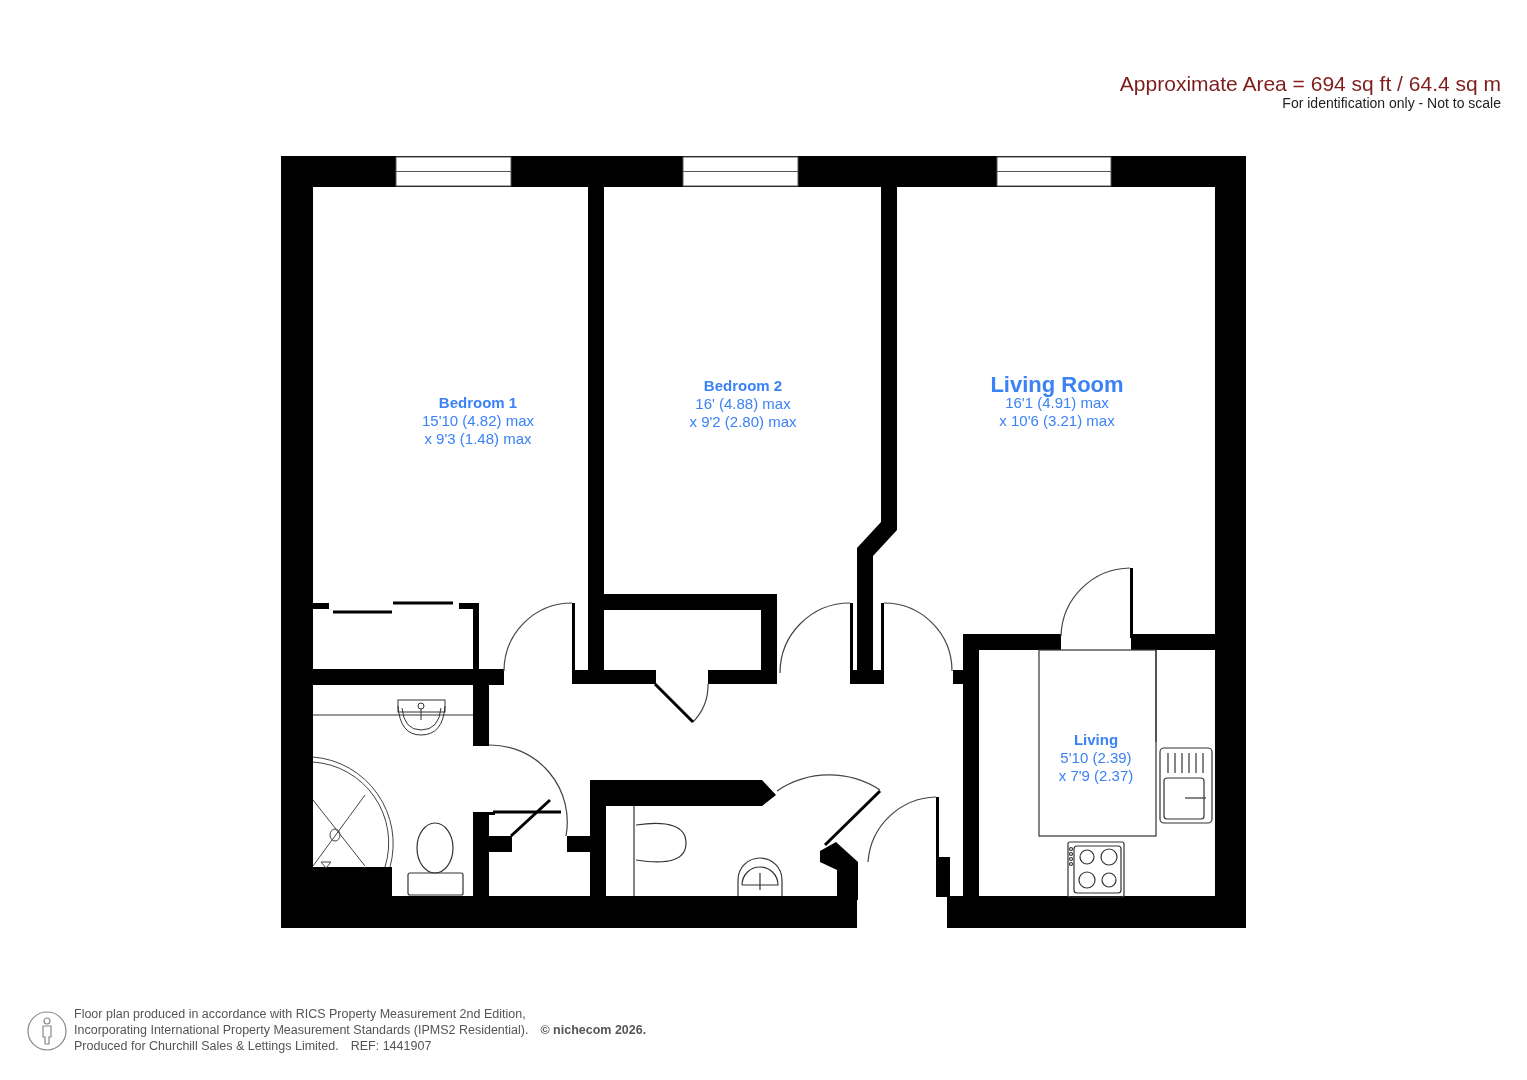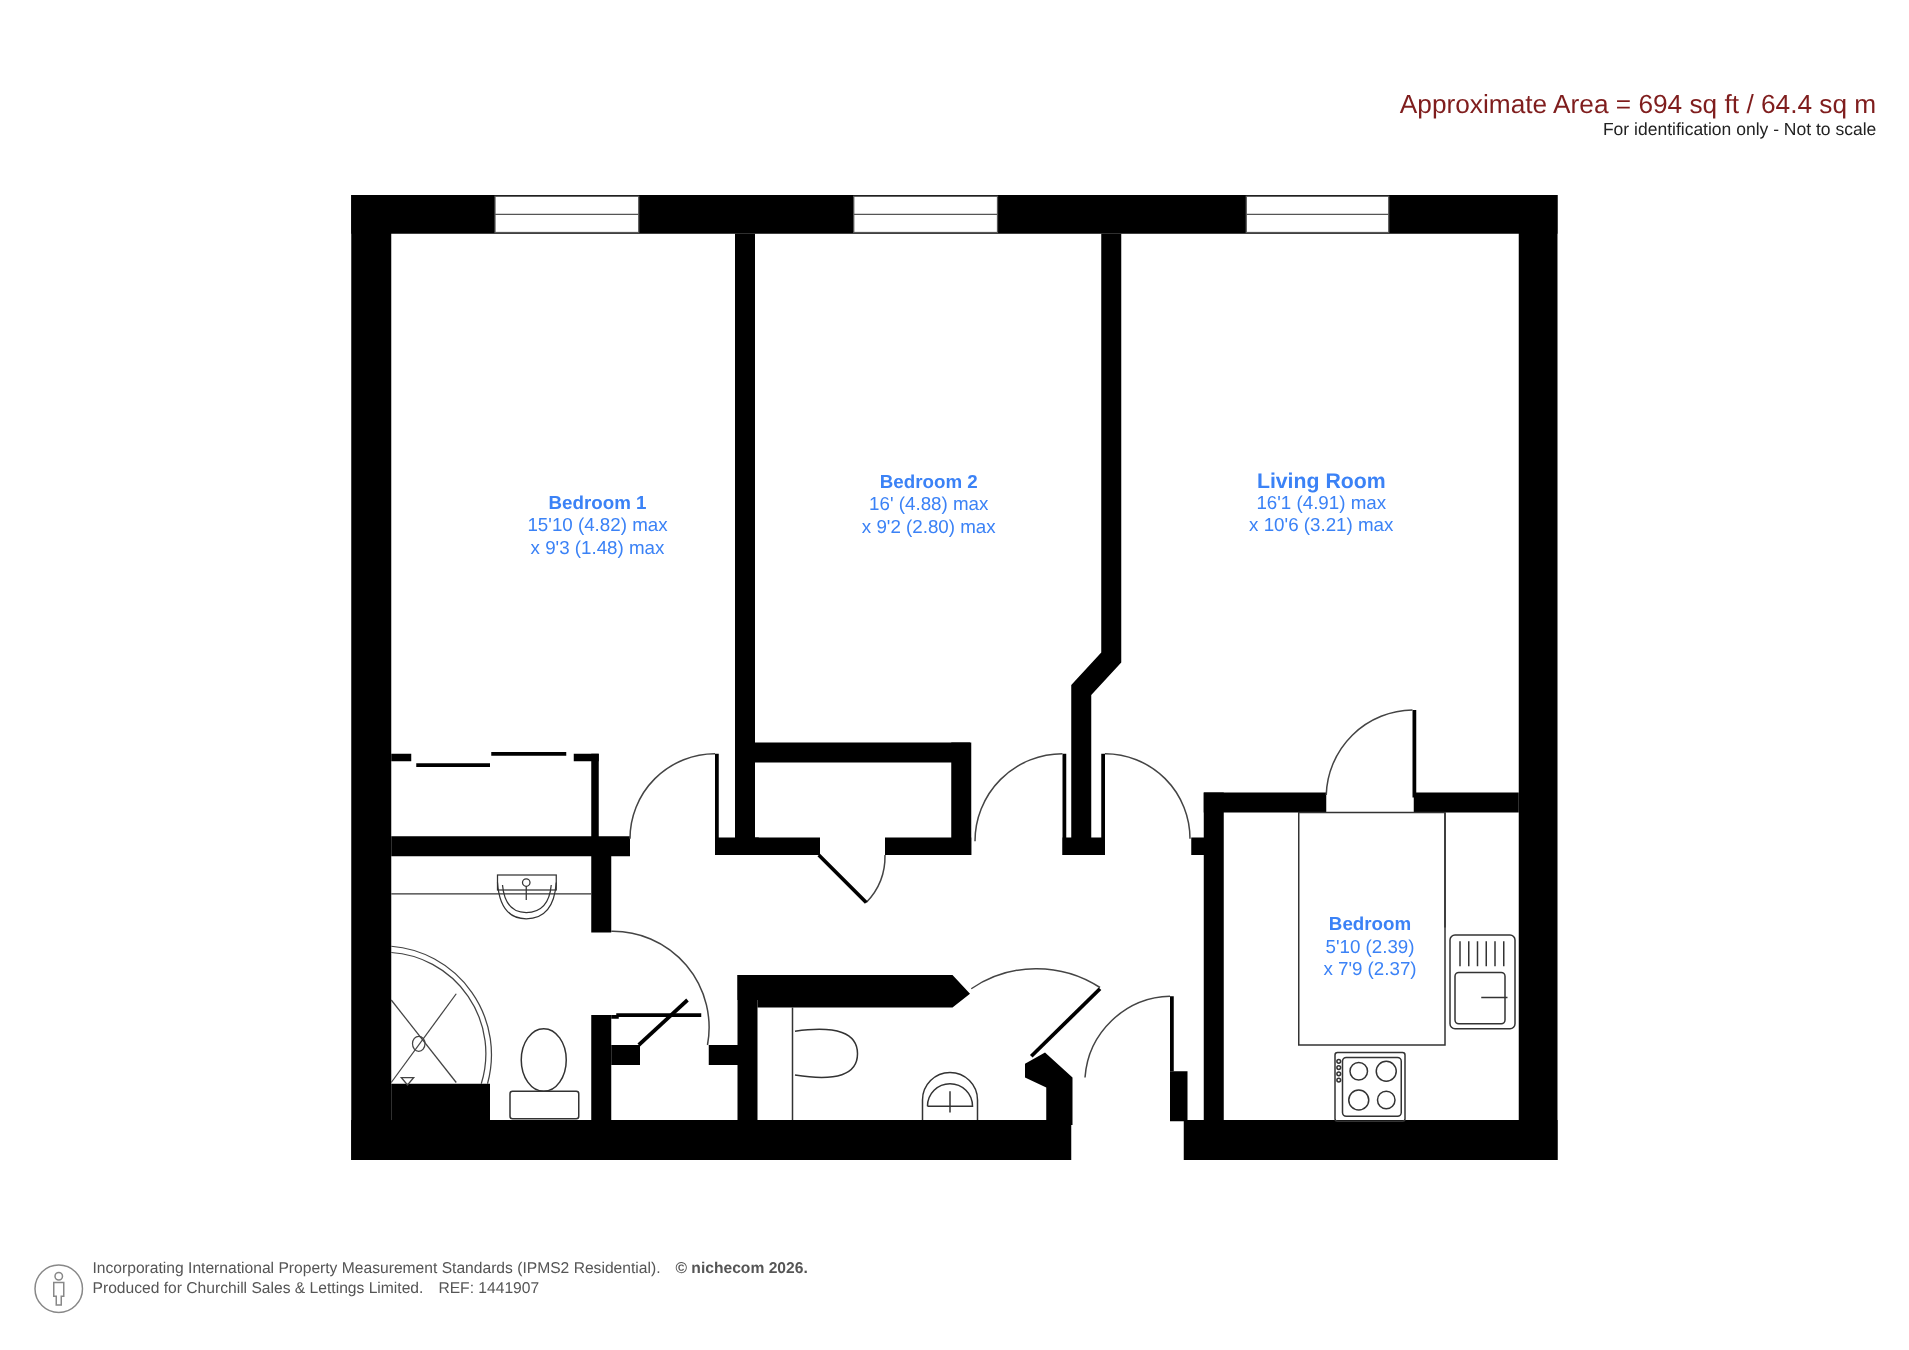--- a/index.html
+++ b/index.html
@@ -2,21 +2,21 @@
 <html><head>
 <meta charset="utf-8">
 <style>
   html, body { margin: 0; padding: 0; background: #ffffff; }
   body { width: 1527px; height: 1080px; position: relative; overflow: hidden; font-family: "Liberation Sans", sans-serif; color: #111; }
   .area-title { position: absolute; right: 26px; top: 72px; font-size: 21px; color: #7f1d1d; white-space: nowrap; }
   .area-sub { position: absolute; right: 26px; top: 95px; font-size: 14px; color: #222; white-space: nowrap; }
   svg.plan { position: absolute; left: 0; top: 0; }
   .room-label { position: absolute; text-align: center; line-height: 18px; font-size: 15px; color: #3b82f6; transform: translateX(-50%); white-space: nowrap; }
   .room-label .name { font-weight: bold; font-size: 15px; }
-  .room-label.living .name { font-size: 17px; }
+  .room-label.living .name { font-size: 22px; }
   .footer { position: absolute; left: 74px; top: 1006px; font-size: 12.5px; line-height: 16px; color: #555; white-space: nowrap; }
   .footer .copy { margin-left: 12px; font-weight: bold; }
   .footer .ref { margin-left: 12px; text-align: center; }
   .person-icon { position: absolute; left: 27px; top: 1011px; width: 40px; height: 40px; }
 </style>
 </head>
 <body>
 
 <div class="area-title">Approximate Area = 694 sq ft / 64.4 sq m</div>
 <div class="area-sub">For identification only - Not to scale</div>
@@ -189,27 +189,28 @@
   <div>x 9'2 (2.80) max</div>
 </div>
 
 <div class="room-label living" style="left:1057px; top:376px;">
   <div class="name">Living Room</div>
   <div>16'1 (4.91) max</div>
   <div>x 10'6 (3.21) max</div>
 </div>
 
 <div class="room-label" style="left:1096px; top:731px;">
-  <div class="name">Bedroom</div>
+  <div class="name">Living</div>
   <div>5'10 (2.39)</div>
   <div>x 7'9 (2.37)</div>
 </div>
 
 <svg class="person-icon" viewBox="0 0 40 40" xmlns="http://www.w3.org/2000/svg">
   <circle cx="20" cy="20" r="19" fill="none" stroke="#888" stroke-width="1.2"></circle>
   <circle cx="20" cy="10" r="3" fill="none" stroke="#888" stroke-width="1.2"></circle>
   <path d="M 16 15 L 24 15 L 24 26 L 22 26 L 22 33 L 18 33 L 18 26 L 16 26 Z" fill="none" stroke="#888" stroke-width="1.2"></path>
 </svg>
 
 <div class="footer">
+  <div>Floor plan produced in accordance with RICS Property Measurement 2nd Edition,</div>
   <div><span>Incorporating International Property Measurement Standards (IPMS2 Residential).</span><span class="copy">© nichecom 2026.</span></div>
   <div><span>Produced for Churchill Sales &amp; Lettings Limited.</span><span class="ref">REF: 1441907</span></div>
 </div>
 
 </body></html>

